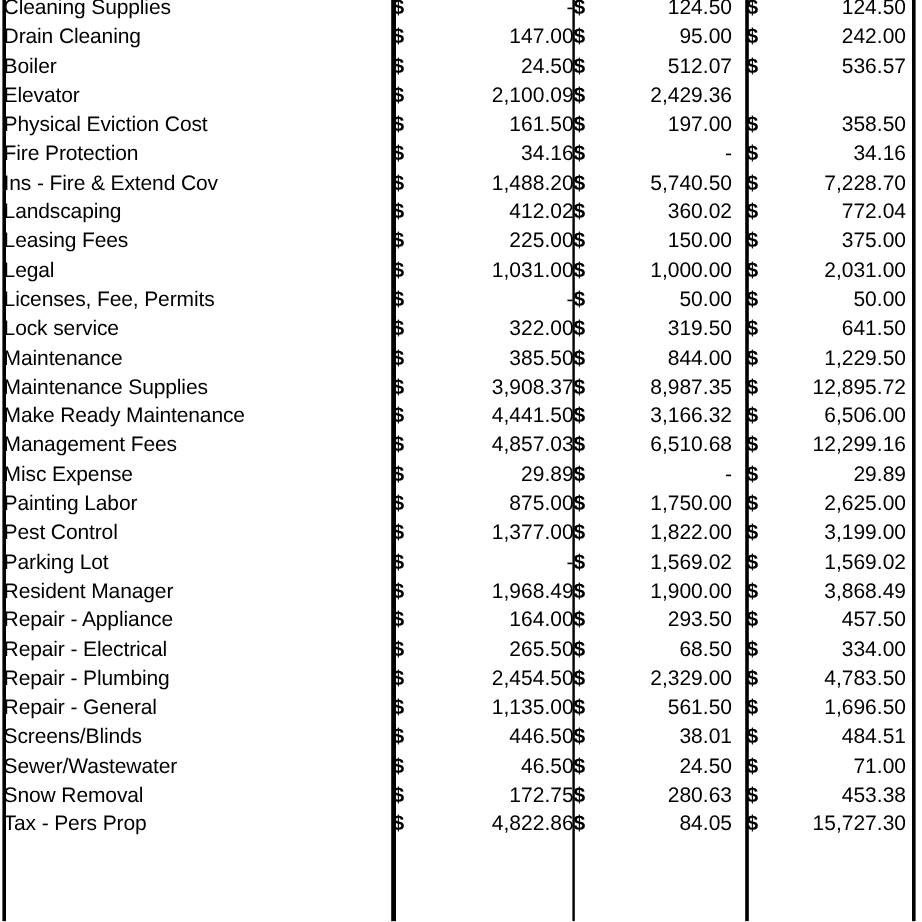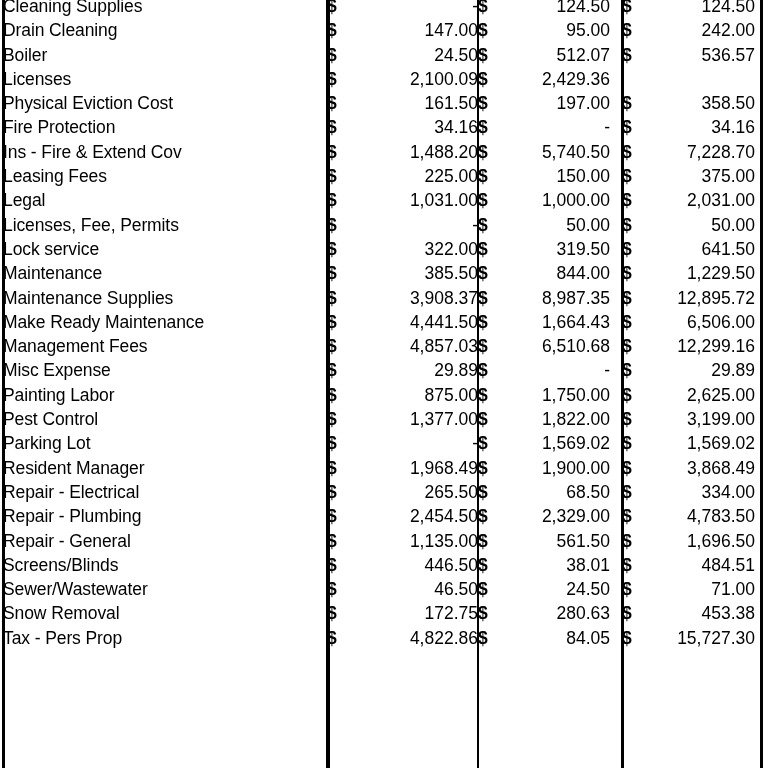--- a/index.html
+++ b/index.html
@@ -147,21 +147,21 @@
           <tr>
             <td class="cell-label">Boiler</td>
             <td class="cell-sym">$</td>
             <td class="cell-val">24.50</td>
             <td class="cell-sym">$</td>
             <td class="cell-val pad-mid">512.07</td>
             <td class="cell-sym">$</td>
             <td class="cell-val pad-last">536.57</td>
           </tr>
           <tr>
-            <td class="cell-label">Licenses</td>
+            <td class="cell-label">Elevator</td>
             <td class="cell-sym">$</td>
             <td class="cell-val">2,100.09</td>
             <td class="cell-sym">$</td>
             <td class="cell-val pad-mid">2,429.36</td>
             <td class="cell-sym"></td>
             <td class="cell-val pad-last"></td>
           </tr>
           <tr>
             <td class="cell-label">Physical Eviction Cost</td>
             <td class="cell-sym">$</td>
@@ -183,20 +183,29 @@
           <tr>
             <td class="cell-label">Ins - Fire &amp; Extend Cov</td>
             <td class="cell-sym">$</td>
             <td class="cell-val">1,488.20</td>
             <td class="cell-sym">$</td>
             <td class="cell-val pad-mid">5,740.50</td>
             <td class="cell-sym">$</td>
             <td class="cell-val pad-last">7,228.70</td>
           </tr>
           <tr>
+            <td class="cell-label">Landscaping</td>
+            <td class="cell-sym">$</td>
+            <td class="cell-val">412.02</td>
+            <td class="cell-sym">$</td>
+            <td class="cell-val pad-mid">360.02</td>
+            <td class="cell-sym">$</td>
+            <td class="cell-val pad-last">772.04</td>
+          </tr>
+          <tr>
             <td class="cell-label">Leasing Fees</td>
             <td class="cell-sym">$</td>
             <td class="cell-val">225.00</td>
             <td class="cell-sym">$</td>
             <td class="cell-val pad-mid">150.00</td>
             <td class="cell-sym">$</td>
             <td class="cell-val pad-last">375.00</td>
           </tr>
           <tr>
             <td class="cell-label">Legal</td>
@@ -241,21 +250,21 @@
             <td class="cell-sym">$</td>
             <td class="cell-val pad-mid">8,987.35</td>
             <td class="cell-sym">$</td>
             <td class="cell-val pad-last">12,895.72</td>
           </tr>
           <tr>
             <td class="cell-label">Make Ready Maintenance</td>
             <td class="cell-sym">$</td>
             <td class="cell-val">4,441.50</td>
             <td class="cell-sym">$</td>
-            <td class="cell-val pad-mid">1,664.43</td>
+            <td class="cell-val pad-mid">3,166.32</td>
             <td class="cell-sym">$</td>
             <td class="cell-val pad-last">6,506.00</td>
           </tr>
           <tr>
             <td class="cell-label">Management Fees</td>
             <td class="cell-sym">$</td>
             <td class="cell-val">4,857.03</td>
             <td class="cell-sym">$</td>
             <td class="cell-val pad-mid">6,510.68</td>
             <td class="cell-sym">$</td>
@@ -298,20 +307,29 @@
             <td class="cell-val pad-last">1,569.02</td>
           </tr>
           <tr>
             <td class="cell-label">Resident Manager</td>
             <td class="cell-sym">$</td>
             <td class="cell-val">1,968.49</td>
             <td class="cell-sym">$</td>
             <td class="cell-val pad-mid">1,900.00</td>
             <td class="cell-sym">$</td>
             <td class="cell-val pad-last">3,868.49</td>
+          </tr>
+          <tr>
+            <td class="cell-label">Repair - Appliance</td>
+            <td class="cell-sym">$</td>
+            <td class="cell-val">164.00</td>
+            <td class="cell-sym">$</td>
+            <td class="cell-val pad-mid">293.50</td>
+            <td class="cell-sym">$</td>
+            <td class="cell-val pad-last">457.50</td>
           </tr>
           <tr>
             <td class="cell-label">Repair - Electrical</td>
             <td class="cell-sym">$</td>
             <td class="cell-val">265.50</td>
             <td class="cell-sym">$</td>
             <td class="cell-val pad-mid">68.50</td>
             <td class="cell-sym">$</td>
             <td class="cell-val pad-last">334.00</td>
           </tr>

